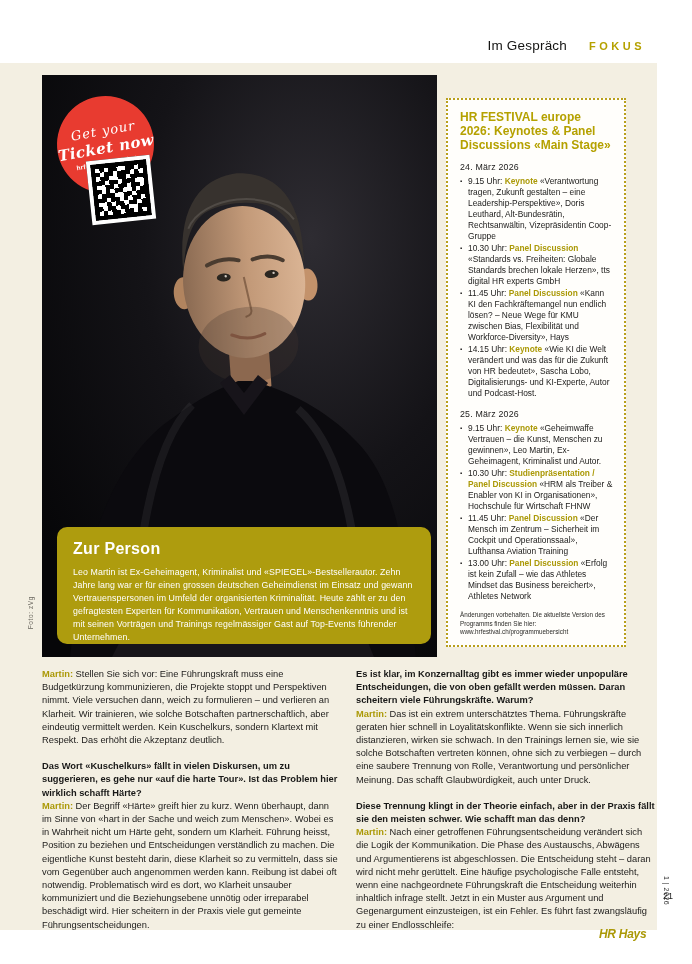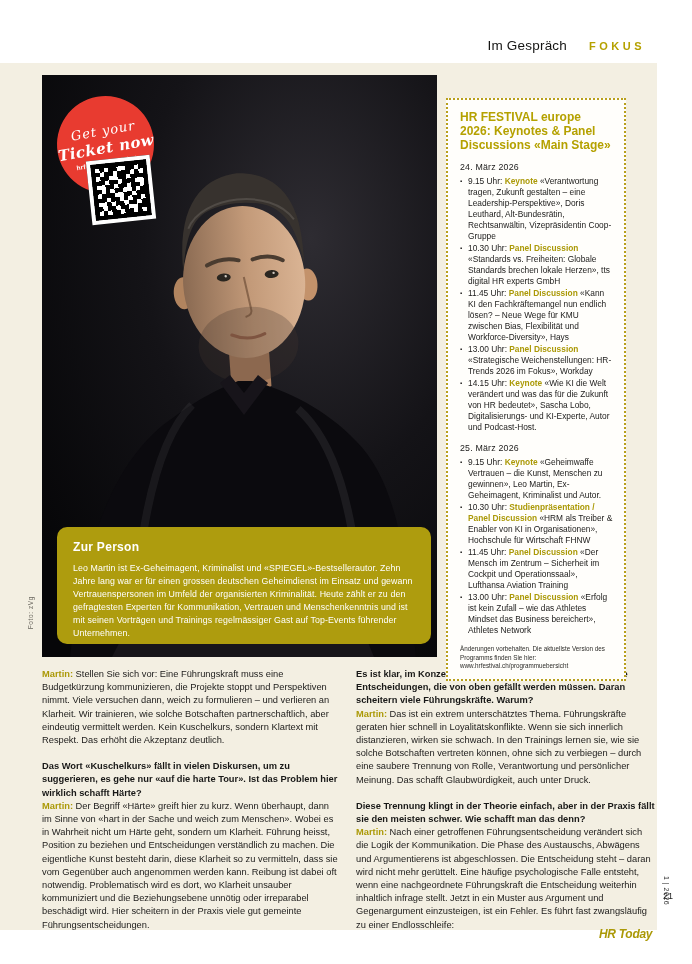--- a/index.html
+++ b/index.html
@@ -42,21 +42,21 @@
   .qr{
     position:absolute;left:89px;top:158px;width:64px;height:64px;z-index:5;
     background:#000;border:4px solid #fff;transform:rotate(-6deg);
   }
   .qr svg{display:block;width:100%;height:100%;}
   
   .person-box{
     position:absolute;left:57px;top:527px;width:374px;height:117px;z-index:6;
     background:var(--box-olive);border-radius:10px;padding:13px 16px 10px 16px;color:#fff;
   }
-  .person-box-title{font-size:12px;font-weight:700;letter-spacing:0.3px;margin-bottom:8px;}
+  .person-box-title{font-size:16px;font-weight:700;letter-spacing:0.3px;margin-bottom:8px;}
   .person-box-text{font-size:8.8px;line-height:13px;letter-spacing:0.1px;}
   
   .program-box{
     position:absolute;left:446px;top:98px;width:180px;min-height:470px;z-index:3;
     background:#fffefb;border:2px dotted #b89f1c;padding:11px 10px 9px 12px;
   }
   .program-title{color:var(--accent-bright);font-size:12px;font-weight:700;line-height:1.15;margin-bottom:10px;}
   .program-day{font-size:8.8px;color:var(--ink);margin:10px 0 4px 0;letter-spacing:0.2px;}
   .program-list{list-style:none;}
   .program-item{position:relative;padding-left:8px;font-size:8.35px;line-height:11px;color:var(--ink);margin-bottom:1px;}
@@ -204,25 +204,20 @@
       <span class="time">10.30 Uhr:</span>
       <span class="label">Panel Discussion</span>
       <span class="desc">«Standards vs. Freiheiten: Globale Standards brechen lokale Herzen», tts digital HR experts GmbH</span>
     </li>
     <li class="program-item">
       <span class="time">11.45 Uhr:</span>
       <span class="label">Panel Discussion</span>
       <span class="desc">«Kann KI den Fachkräftemangel nun endlich lösen? – Neue Wege für KMU zwischen Bias, Flexibilität und Workforce-Diversity», Hays</span>
     </li>
     <li class="program-item">
-      <span class="time">13.00 Uhr:</span>
-      <span class="label">Panel Discussion</span>
-      <span class="desc">«Strategische Weichenstellungen: HR-Trends 2026 im Fokus», Workday</span>
-    </li>
-    <li class="program-item">
       <span class="time">14.15 Uhr:</span>
       <span class="label">Keynote</span>
       <span class="desc">«Wie KI die Welt verändert und was das für die Zukunft von HR bedeutet», Sascha Lobo, Digitalisierungs- und KI-Experte, Autor und Podcast-Host.</span>
     </li>
   </ul>
 
   <div class="program-day">25. März 2026</div>
   <ul class="program-list">
     <li class="program-item">
       <span class="time">9.15 Uhr:</span>
@@ -272,15 +267,15 @@
     <span class="speaker">Martin:</span>
     <span>Das ist ein extrem unterschätztes Thema. Führungskräfte geraten hier schnell in Loyalitätskonflikte. Wenn sie sich innerlich distanzieren, wirken sie schwach. In den Trainings lernen sie, wie sie solche Botschaften vertreten können, ohne sich zu verbiegen – durch eine saubere Trennung von Rolle, Verantwortung und persönlicher Meinung. Das schafft Glaubwürdigkeit, auch unter Druck.</span>
   </p>
   <p class="qa question">Diese Trennung klingt in der Theorie einfach, aber in der Praxis fällt sie den meisten schwer. Wie schafft man das denn?</p>
   <p class="qa answer">
     <span class="speaker">Martin:</span>
     <span>Nach einer getroffenen Führungsentscheidung verändert sich die Logik der Kommunikation. Die Phase des Austauschs, Abwägens und Argumentierens ist abgeschlossen. Die Entscheidung steht – daran wird nicht mehr gerüttelt. Eine häufige psychologische Falle entsteht, wenn eine nachgeordnete Führungskraft die Entscheidung weiterhin inhaltlich infrage stellt. Jetzt in ein Muster aus Argument und Gegenargument einzusteigen, ist ein Fehler. Es führt fast zwangsläufig zu einer Endlosschleife:</span>
   </p>
 </div>
 
-<span class="magazine-logo">HR Today</span>
+<span class="magazine-logo">HR Hays</span>
 <span class="issue-label">1 | 2026</span>
 <span class="page-number">21</span>
 
 </body></html>

